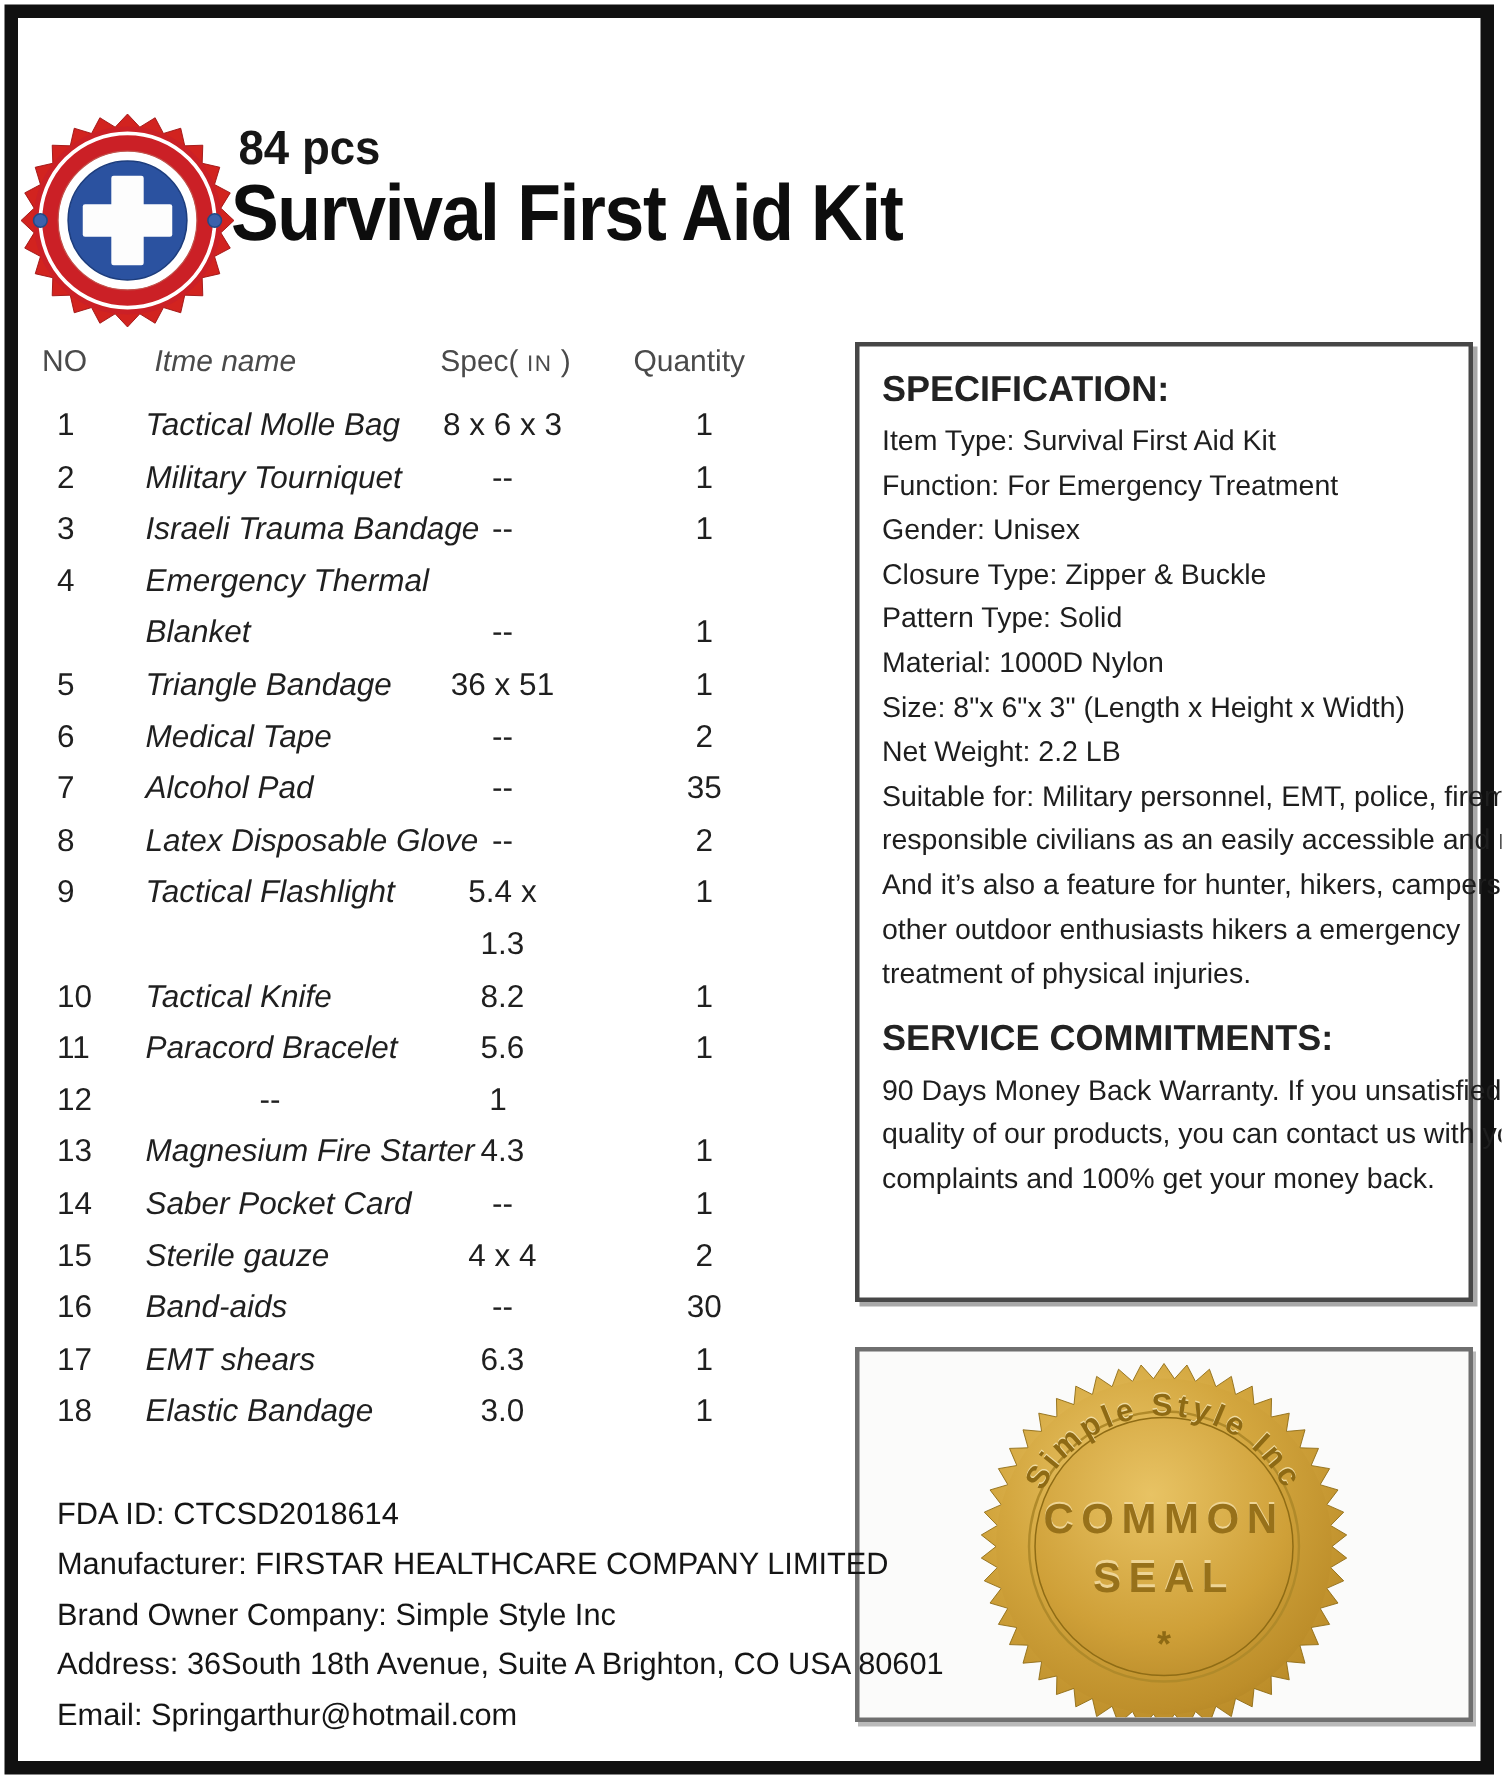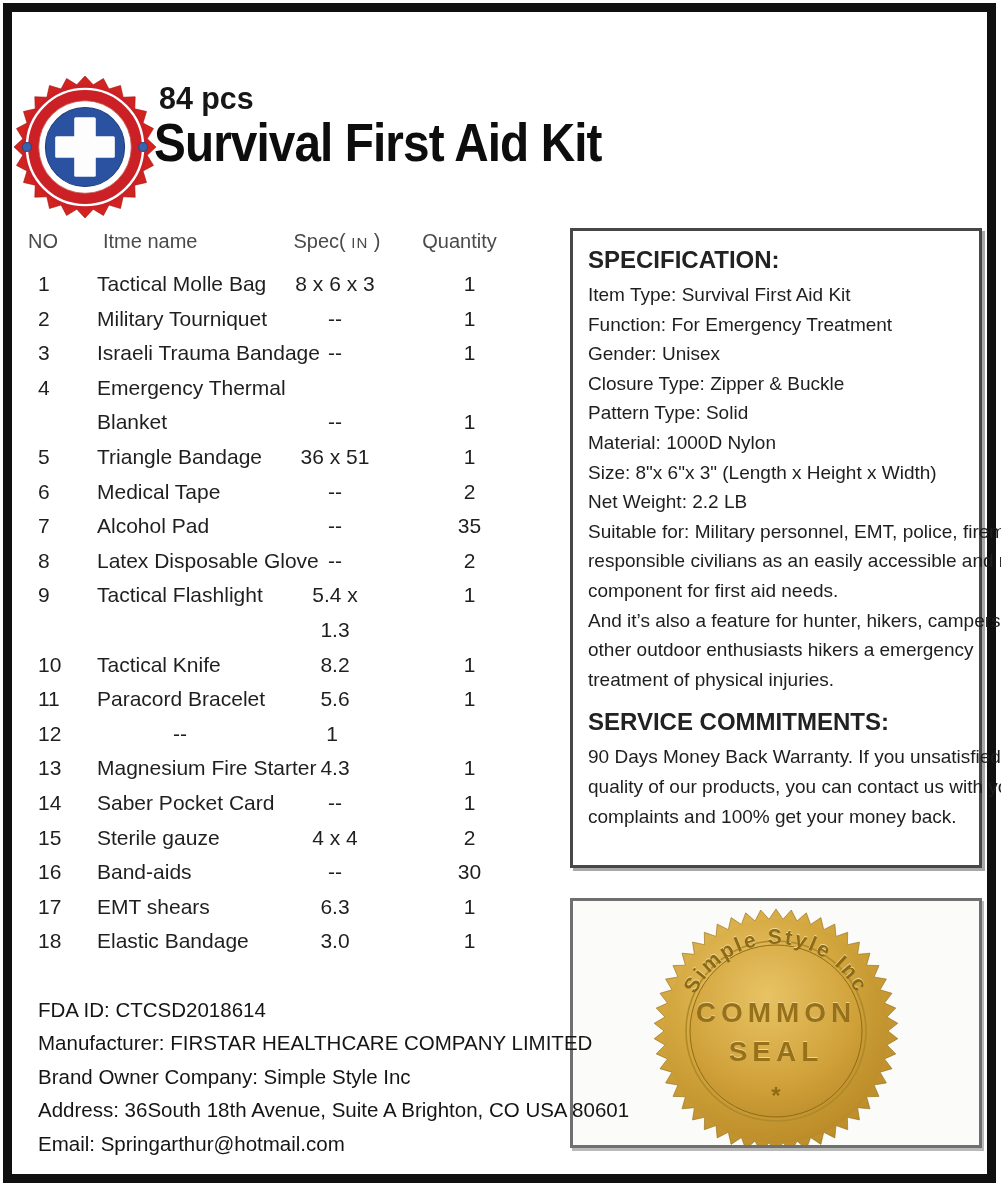--- a/index.html
+++ b/index.html
@@ -19,21 +19,21 @@
   }
   .title{
     position:absolute;left:154px;top:112px;font-size:53px;font-weight:bold;color:#0d0d0d;
     transform:scaleX(.9);transform-origin:left top;letter-spacing:-1px;white-space:nowrap;
   }
   
   .thead,.trow{display:grid;grid-template-columns:65px 200px 110px 165px;line-height:34.6px;}
   .thead{position:absolute;left:20px;top:224px;width:540px;font-size:20px;color:#4a4a4a;}
   .tbody{position:absolute;left:30px;top:267px;width:540px;font-size:21px;color:#1f1f1f;}
   .c-no{padding-left:8px;}
-  .c-name{padding-left:2px;white-space:nowrap;}
+  .c-name{padding-left:2px;white-space:nowrap;font-style:italic;}
   .h-name{padding-left:18px;}
   .c-spec{text-align:center;padding-right:30px;}
   .h-spec{text-align:center;padding-right:6px;}
   .small-in{font-size:15px;letter-spacing:1px;}
   .c-qty{text-align:center;padding-right:36px;}
   
   .spec-box{
     position:absolute;left:570px;top:228px;width:412px;height:640px;box-sizing:border-box;
     border:3px solid #474747;box-shadow:3px 3px 0 #a8a8a8;background:#fff;
     padding:13px 15px 0 15px;
@@ -198,21 +198,20 @@
       <div class="spec-line">Item Type: Survival First Aid Kit</div>
       <div class="spec-line">Function: For Emergency Treatment</div>
       <div class="spec-line">Gender: Unisex</div>
       <div class="spec-line">Closure Type: Zipper &amp; Buckle</div>
       <div class="spec-line">Pattern Type: Solid</div>
       <div class="spec-line">Material: 1000D Nylon</div>
       <div class="spec-line">Size: 8"x 6"x 3" (Length x Height x Width)</div>
       <div class="spec-line">Net Weight: 2.2 LB</div>
       <div class="spec-line">Suitable for: Military personnel, EMT, police, firemen, and</div>
       <div class="spec-line">responsible civilians as an easily accessible and necessary</div>
-      <div class="spec-line">component for first aid needs.</div>
       <div class="spec-line">And it’s also a feature for hunter, hikers, campers, and</div>
       <div class="spec-line">other outdoor enthusiasts hikers a emergency</div>
       <div class="spec-line">treatment of physical injuries.</div>
     </div>
   <div class="service-gap"></div>
   <div class="box-heading">SERVICE COMMITMENTS:</div>
   <div id="serviceLines">
       <div class="spec-line">90 Days Money Back Warranty. If you unsatisfied with the</div>
       <div class="spec-line">quality of  our products, you can contact us with your</div>
       <div class="spec-line">complaints and 100% get your money back.</div>

